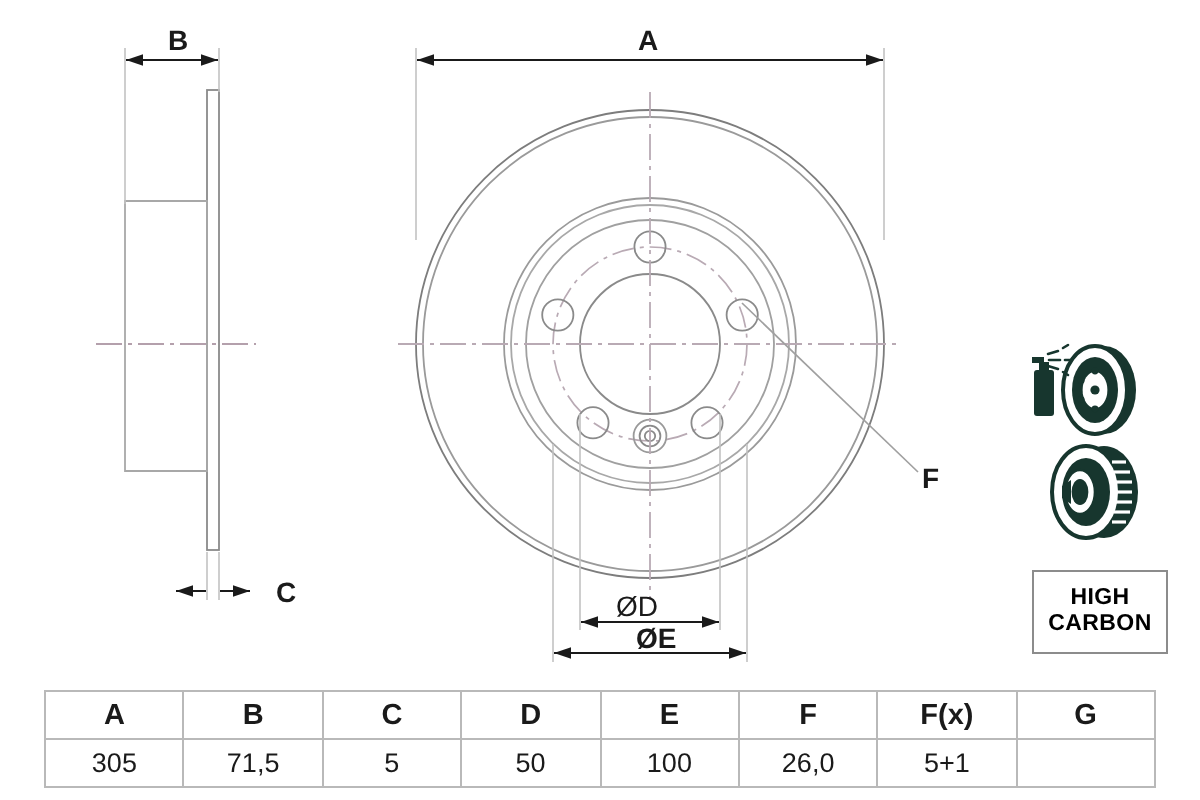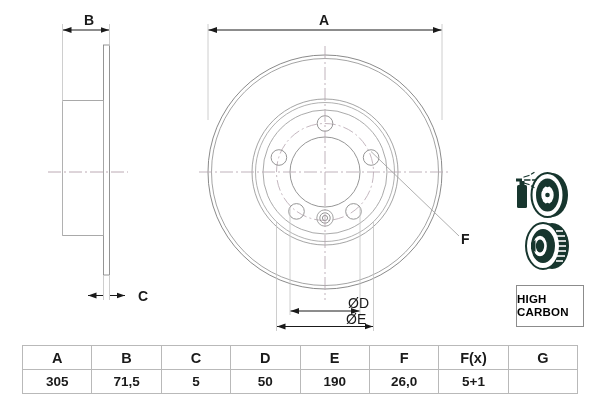--- a/index.html
+++ b/index.html
@@ -42,52 +42,53 @@
     text-align: center;
     color: #1a1a1a;
     height: 23px;
     padding: 0;
   }
   #spec-table tr.header-row td {
     font-weight: bold;
     font-size: 14.5px;
   }
   #spec-table tr.value-row td {
-    font-weight: bold;
+    font-weight: normal;
     font-size: 13.5px;
   }
   
   #high-carbon-box {
     position: absolute;
     left: 516px;
     top: 285px;
     width: 66px;
     height: 40px;
     border: 1px solid #8c8c8c;
     background: #ffffff;
     display: flex;
     flex-direction: column;
+    align-items: center;
     justify-content: center;
     line-height: 1.12;
   }
   #high-carbon-box span {
     font-size: 11.5px;
     font-weight: bold;
     color: #000000;
     letter-spacing: 0.2px;
   }
   
   .dim-label {
     position: absolute;
     color: #1a1a1a;
     font-size: 14px;
     font-weight: bold;
     white-space: nowrap;
   }
-  .dim-label.plain { font-weight: normal; margin-left: 40px; }
+  .dim-label.plain { font-weight: normal; }
 </style>
 </head>
 <body>
 
 <div id="sheet">
 
   <svg class="svg-layer" viewBox="0 0 600 400">
     <defs>
       <marker id="arrL" markerWidth="9" markerHeight="7" refX="0.5" refY="3.5" orient="auto">
         <polygon points="9,0.6 9,6.4 0.5,3.5" fill="#1a1a1a"></polygon>
@@ -225,21 +226,21 @@
   </svg>
 
   <div class="dim-label" style="left:84px; top:12px;">B</div>
 
   <div class="dim-label" style="left:138px; top:288px;">C</div>
 
   <div class="dim-label" style="left:319px; top:12px;">A</div>
 
   <div class="dim-label plain" style="left:308px; top:295px;">ØD</div>
 
-  <div class="dim-label plain" style="left:306px; top:311px;">ØE</div>
+  <div class="dim-label plain" style="left:318px; top:311px;font-weight:bold;">ØE</div>
 
   <div class="dim-label" style="left:461px; top:231px;">F</div>
 
   <div id="high-carbon-box">
     <span>HIGH</span>
     <span>CARBON</span>
   </div>
 
   <table id="spec-table">
     <tbody>
@@ -251,21 +252,21 @@
         <td>E</td>
         <td>F</td>
         <td>F(x)</td>
         <td>G</td>
       </tr>
       <tr class="value-row">
         <td>305</td>
         <td>71,5</td>
         <td>5</td>
         <td>50</td>
-        <td>190</td>
+        <td>100</td>
         <td>26,0</td>
         <td>5+1</td>
         <td></td>
       </tr>
     </tbody>
   </table>
 
 </div>
 
 </body></html>

